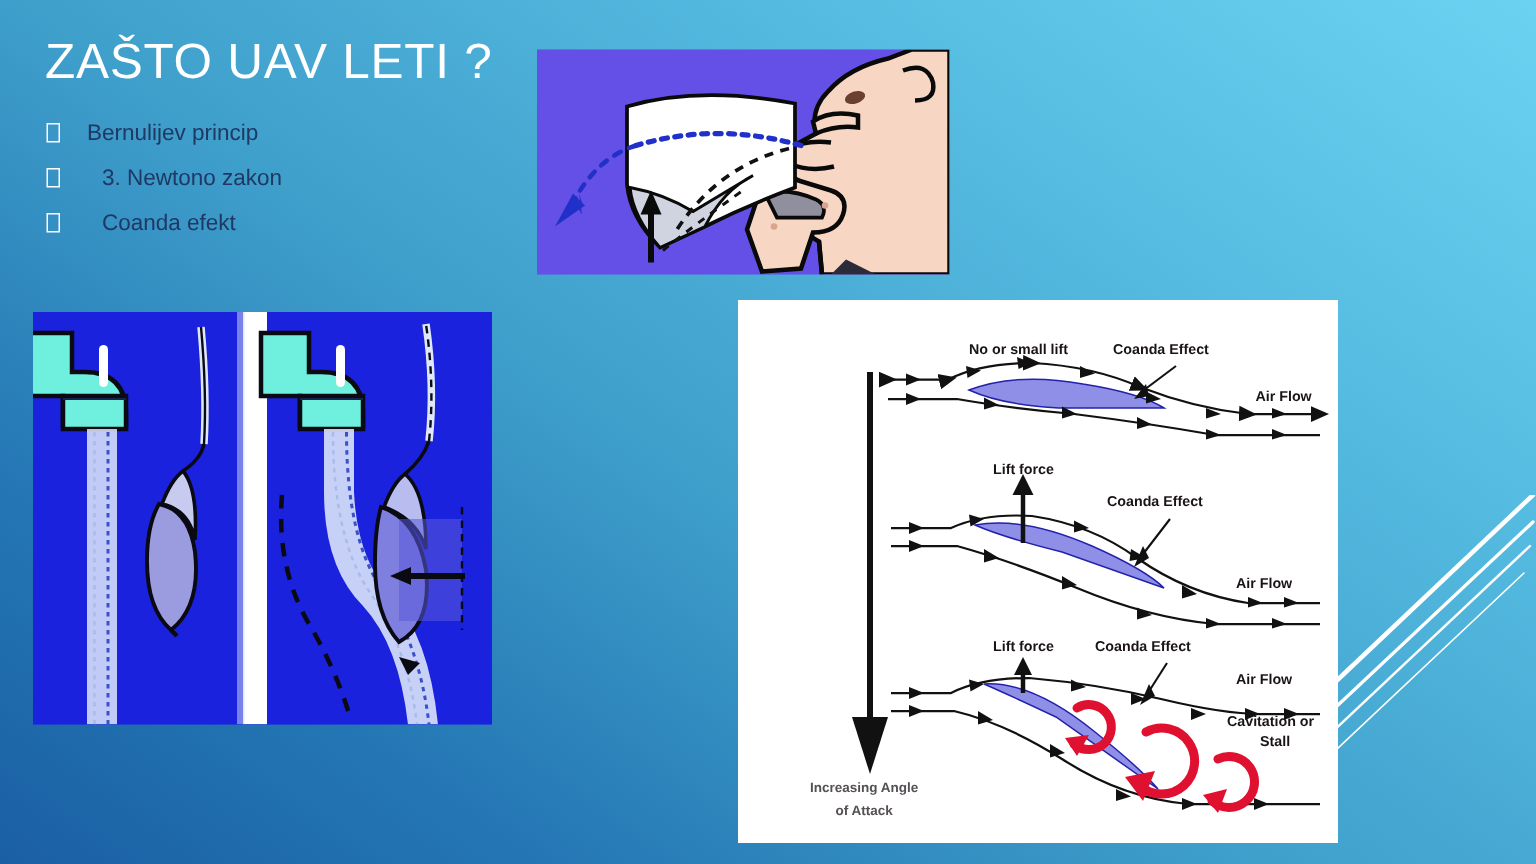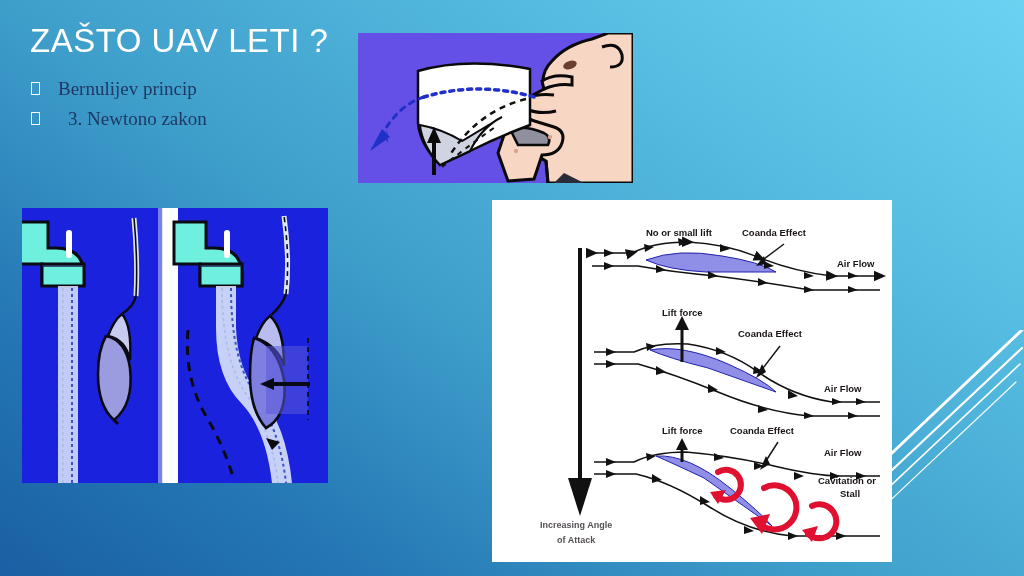--- a/index.html
+++ b/index.html
@@ -43,24 +43,23 @@
     font-family: "DejaVu Sans", sans-serif;
   }
   .tofu {
     display: inline-block;
     width: 9px; height: 13px;
     border: 1px solid #ffffff;
     vertical-align: -1px;
   }
   .bullet-text {
     color: #1f3864;
-    font-size: 19px;
+    font-size: 15px;
     line-height: 22px;
     white-space: nowrap;
-    font-family: Liberation Serif, serif;
   }
   .indent-1 { padding-left: 10px; text-align: center; }
 
   
   .img-frame { position: absolute; overflow: hidden; }
 
   
   #paper-img { left: 358px; top: 33px; width: 275px; height: 150px; background: #6450e6; }
 
   
@@ -108,20 +107,24 @@
     <div class="bullet-row">
       <span class="bullet-mark"><span class="tofu"></span></span>
       <span class="bullet-text">Bernulijev princip</span>
     </div>
 
     <div class="bullet-row">
       <span class="bullet-mark"><span class="tofu"></span></span>
       <span class="bullet-text indent-1">3. Newtono zakon</span>
     </div>
 
+    <div class="bullet-row">
+      <span class="bullet-mark"><span class="tofu"></span></span>
+      <span class="bullet-text indent-1">Coanda efekt</span>
+    </div>
 
   </div>
 
   <div class="img-frame" id="paper-img">
     <svg width="275" height="150" viewBox="0 0 275 150">
       <rect width="275" height="150" fill="#6450e6"></rect>
 
       <path d="M250 0 L275 0 L275 150 L190 150 L188 128 Q176 122 176 110
                Q176 100 186 94 L172 86 Q160 80 164 68 L186 56
                Q182 40 194 28 Q208 12 234 6 Z" fill="#f7d7c4" stroke="#0a0a0a" stroke-width="3"></path>

